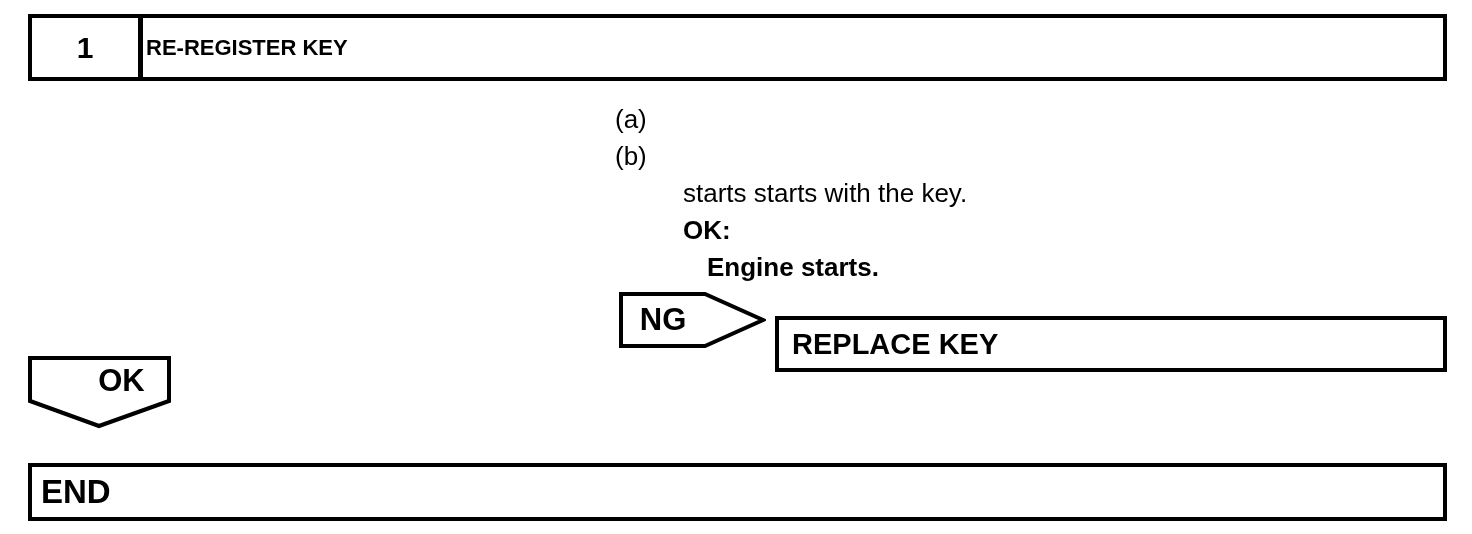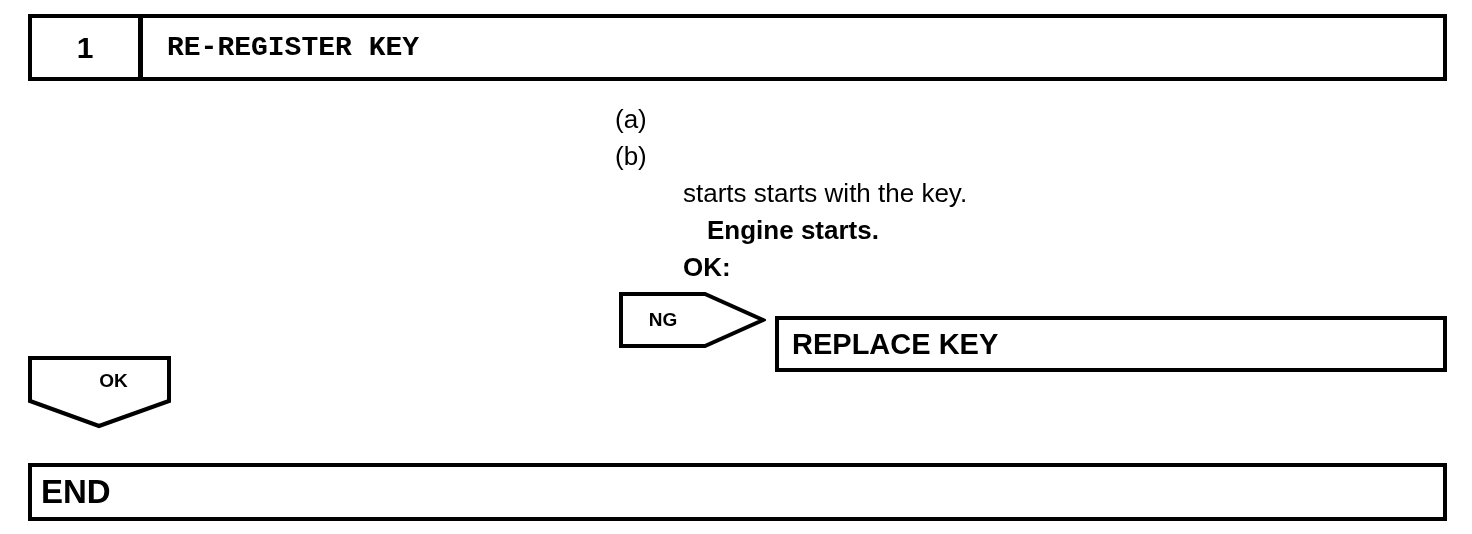--- a/index.html
+++ b/index.html
@@ -35,24 +35,23 @@
     display: flex;
     align-items: center;
     justify-content: center;
     font-weight: bold;
     font-size: 30px;
   }
   .step-title {
     flex: 1;
     display: flex;
     align-items: center;
-    padding-left: 24px;
+    padding-left: 3px;
     font-weight: bold;
-    font-size: 28px;
-    font-family: Liberation Mono, monospace;
+    font-size: 22px;
   }
 
   
   .instructions {
     position: absolute;
     left: 615px;
     top: 101px;
     font-size: 26px;
     line-height: 37px;
     white-space: nowrap;
@@ -64,29 +63,29 @@
   }
   .instr-text.bold { font-weight: bold; }
   .instr-text.indent { padding-left: 24px; }
 
   
   .connector { position: absolute; }
   .connector svg { display: block; }
   .connector-label {
     position: absolute;
     font-weight: bold;
-    font-size: 19px;
+    font-size: 31px;
     display: flex;
     align-items: center;
     justify-content: center;
   }
   .ng-connector { left: 619px; top: 292px; }
   .ng-label { left: 0; top: 0; width: 88px; height: 56px; }
   .ok-connector { left: 28px; top: 356px; }
-  .ok-label { left: 8px; top: 2px; width: 155px; height: 45px; }
+  .ok-label { left: 16px; top: 2px; width: 155px; height: 45px; }
 
   
   .action-box {
     position: absolute;
     left: 775px;
     top: 292px;
     width: 672px;
     height: 56px;
     border: 4px solid #000;
     box-sizing: border-box;
@@ -130,25 +129,25 @@
     </div>
     <div class="instr-row">
       <span class="instr-label">(b)</span>
     </div>
     <div class="instr-row">
       <span class="instr-label"></span>
       <span class="instr-text">starts starts with the key.</span>
     </div>
     <div class="instr-row">
       <span class="instr-label"></span>
-      <span class="instr-text bold indent">Engine starts.</span>
+      <span class="instr-text bold">OK:</span>
     </div>
     <div class="instr-row">
       <span class="instr-label"></span>
-      <span class="instr-text bold">OK:</span>
+      <span class="instr-text bold indent">Engine starts.</span>
     </div>
   </div>
 
   <div class="connector ng-connector">
     <svg width="147" height="56" viewBox="0 0 147 56">
       <polygon points="2,2 86,2 144,28 86,54 2,54" fill="#ffffff" stroke="#000000" stroke-width="4"></polygon>
     </svg>
     <div class="connector-label ng-label">NG</div>
   </div>
 

